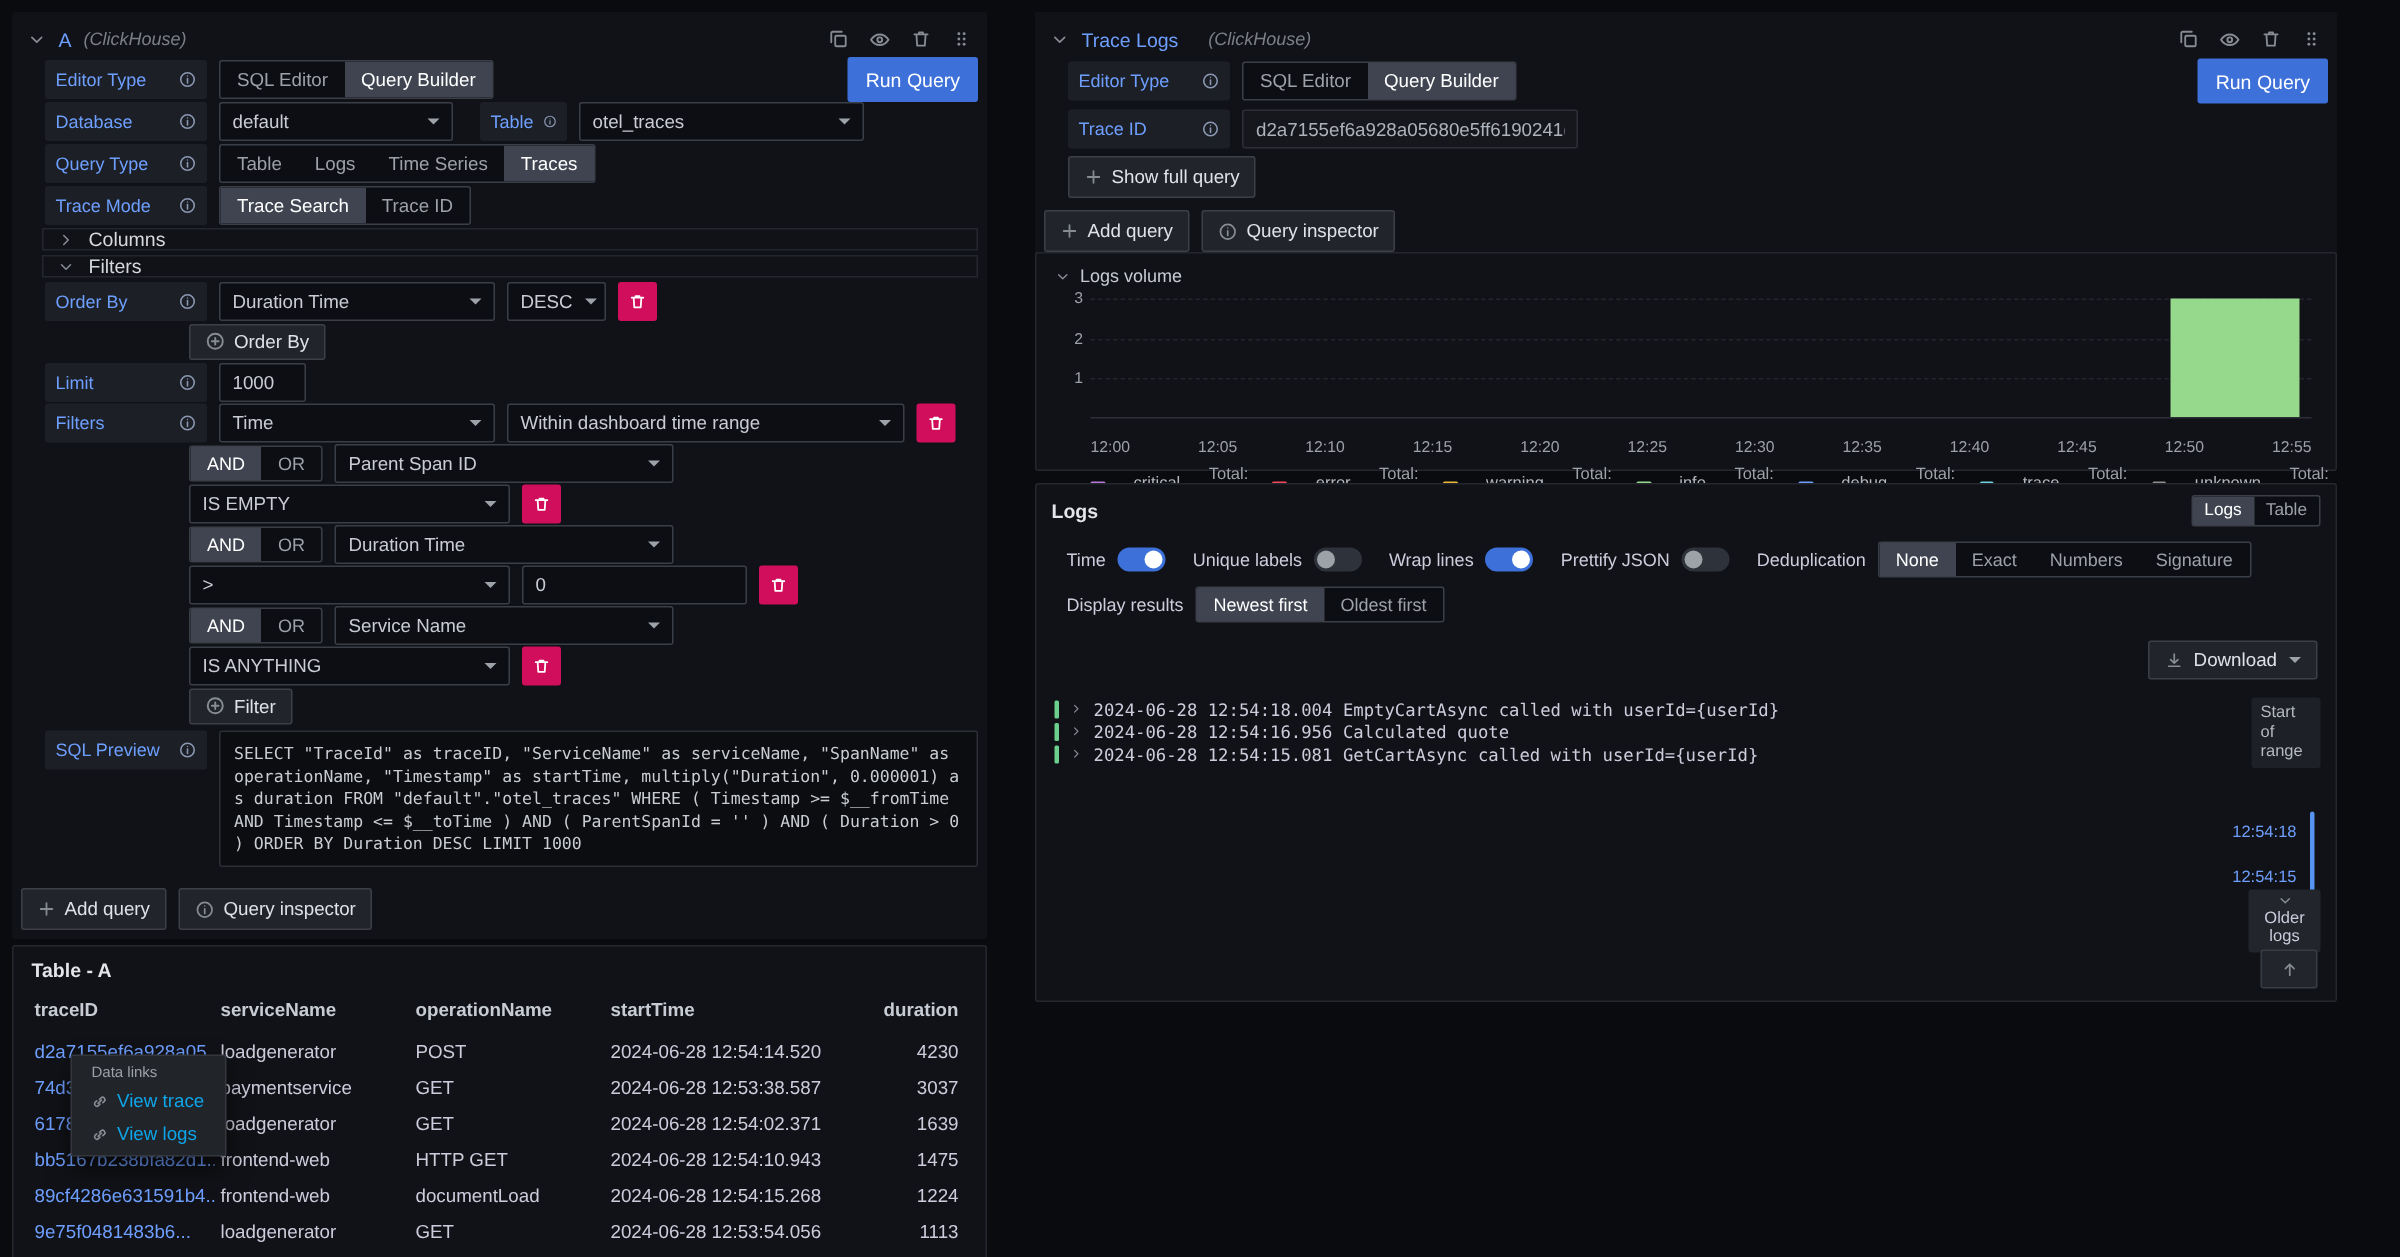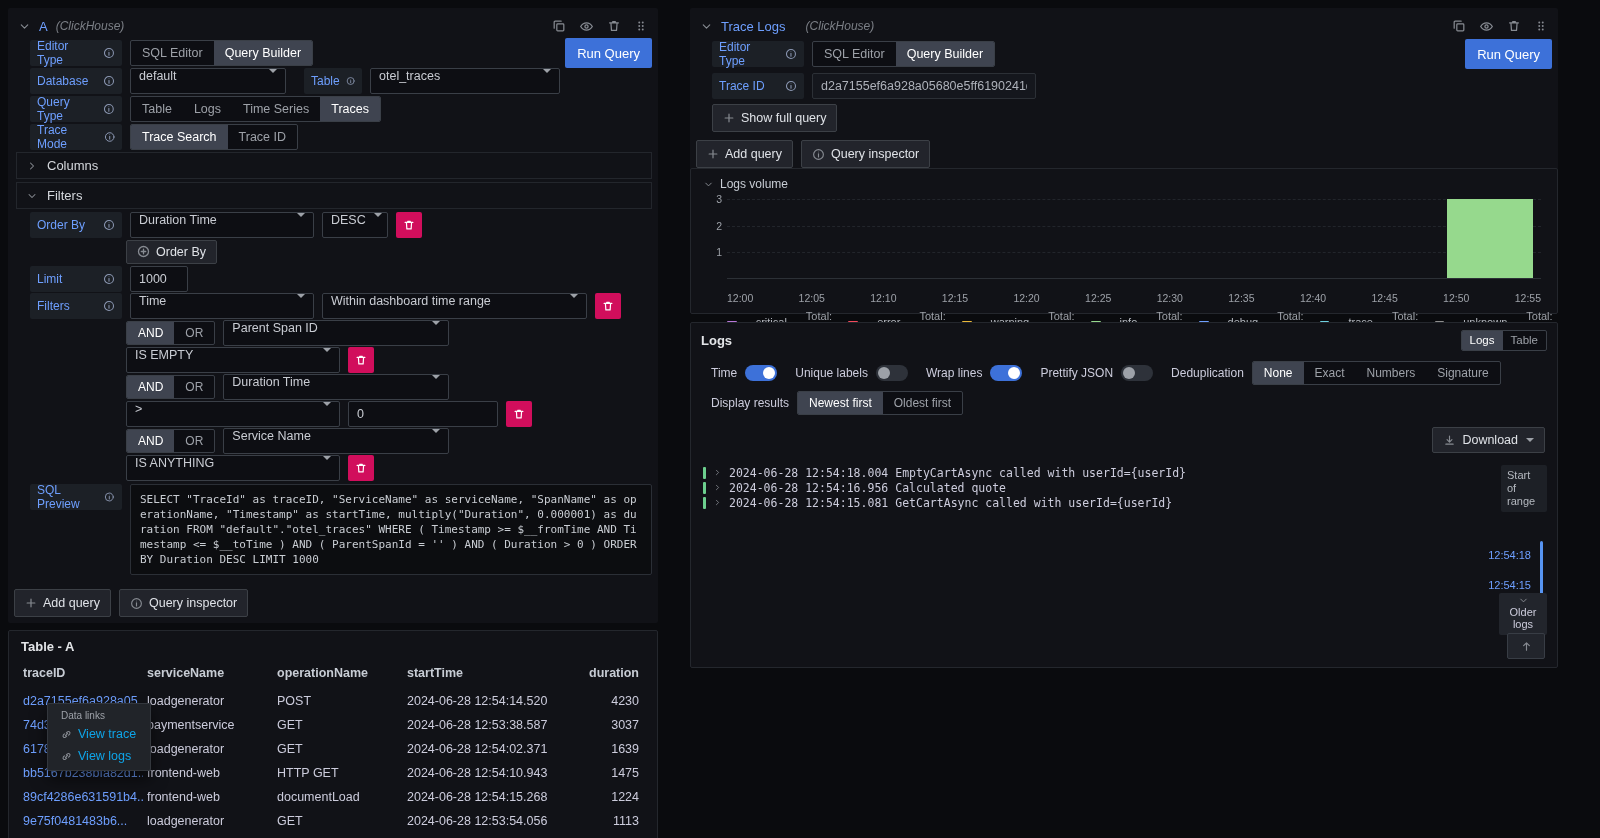--- a/index.html
+++ b/index.html
@@ -18,43 +18,43 @@
   .qblock{background:var(--surface);padding:6px;border-radius:2px}
   .qhead{display:flex;align-items:center;gap:8px;height:24px;margin-bottom:2px;padding:0 4px}
   .refid{color:var(--blue);font-size:13px;font-weight:500}
   .ds{color:var(--faint);font-size:12px;font-style:italic}
   .head-icons{margin-left:auto;display:flex;gap:13px;align-items:center}
   .head-icons svg{cursor:pointer}
   .erow{display:flex;align-items:center;gap:8px;height:26px;margin:0 0 2px 16px}
   .chip{height:26px;background:var(--chip-bg);color:var(--blue);font-size:12px;font-weight:500;
         display:inline-flex;align-items:center;justify-content:space-between;gap:6px;
         padding:0 7px;border-radius:2px;flex-shrink:0}
-  .w96{width:92px}.w58{width:58px}
+  .w96{width:108px}.w58{width:58px}
   .seg{display:inline-flex;align-items:stretch;background:var(--input-bg);
        border:1px solid var(--input-border);border-radius:2px;height:26px;overflow:hidden}
   .seg .opt{display:flex;align-items:center;padding:0 11px;font-size:12.5px;color:var(--dim);cursor:pointer;white-space:nowrap}
   .seg .opt.sel{background:var(--sel);color:#fff}
   .seg.mini{height:21px}.seg.mini .opt{padding:0 8px;font-size:11.5px}
   .seg.small{height:24px}.seg.small .opt{font-size:12px}
   .select{height:26px;background:var(--input-bg);border:1px solid var(--input-border);border-radius:2px;
-          display:inline-flex;justify-content:space-between;padding:0 8px;
+          display:inline-flex;align-items:center;justify-content:space-between;padding:0 8px;
           font-size:12.5px;color:#c9ccd3;flex-shrink:0;cursor:pointer;white-space:nowrap;overflow:hidden}
   .caret{width:0;height:0;border-left:4px solid transparent;border-right:4px solid transparent;
          border-top:4px solid var(--dim);margin-left:8px;flex-shrink:0}
   .tinput{height:26px;background:var(--input-bg);border:1px solid var(--input-border);border-radius:2px;
           color:#c9ccd3;font-size:12.5px;padding:0 8px;font-family:inherit;outline:none}
   .btn-primary{height:30px;background:var(--accent);color:#fff;border:none;border-radius:2px;
           font-size:13px;font-weight:500;padding:0 12px;font-family:inherit;cursor:pointer;margin-left:auto}
   .btn-secondary{height:28px;background:#22242b;color:#dfe2e7;border:1px solid #3c4046;border-radius:2px;
           font-size:12.5px;padding:0 10px;display:inline-flex;align-items:center;gap:6px;
           font-family:inherit;cursor:pointer;white-space:nowrap}
   .btn-danger{width:26px;height:26px;background:var(--danger);border:none;border-radius:2px;
           display:inline-flex;align-items:center;justify-content:center;cursor:pointer;flex-shrink:0}
-  .collapse-bar{height:27px;border:1px solid #23262c;display:flex;align-items:center;gap:9px;
-          padding:0 9px;margin:0 0 3px 2px;color:#d5d8dd;font-size:13px;font-weight:500;cursor:pointer}
+  .collapse-bar{height:15px;border:1px solid #23262c;display:flex;align-items:center;gap:9px;
+          padding:0 9px;margin:0 0 3px 14px;color:#d5d8dd;font-size:13px;font-weight:500;cursor:pointer}
   .frow{display:flex;align-items:center;gap:8px;height:25px;margin:0 0 2px 16px}
   .ind{margin-left:112px}
   .sqlrow{display:flex;align-items:flex-start;gap:8px;margin:4px 0 0 16px}
   .sql{flex:1;background:#0c0d10;border:1px solid #2b2f36;border-radius:2px;margin:0;padding:7px 9px;
        font-family:"DejaVu Sans Mono",monospace;font-size:11px;line-height:15px;color:#c9cdd3;
        white-space:pre-wrap;word-break:break-all}
   .actions{display:flex;gap:8px;margin:14px 0 0 0}
   .panel{background:var(--surface);border:1px solid var(--panel-border);border-radius:2px}
   .table-panel{position:absolute;top:622px;left:0;width:650px;height:212px;overflow:hidden;padding:6px 10px}
   .ptitle{font-size:13px;font-weight:600;color:#e3e5e8;margin:2px 0 8px 2px}
@@ -359,20 +359,29 @@
           <span>IS ANYTHING</span>
             <span class="caret"></span>
         </div>
         <button class="btn-danger">
           <svg class="ico-w" width="12" height="12" viewBox="0 0 14 14">
               <path d="M2.5 4h9M5.5 4V2.8h3V4M4 4l.5 7.5h5L10 4"></path>
             </svg>
         </button>
       </div>
 
+      <div class="frow ind">
+        <button class="btn-secondary" style="height:24px">
+          <svg class="ico" width="13" height="13" viewBox="0 0 14 14">
+              <circle cx="7" cy="7" r="5.4"></circle>
+              <path d="M7 4.6v4.8M4.6 7h4.8"></path>
+            </svg>
+          <span>Filter</span>
+        </button>
+      </div>
     </div>
 
     <div class="sqlrow">
       <div class="chip w96">
         <span>SQL Preview</span>
         <svg class="ico ico-blue" width="12" height="12" viewBox="0 0 16 16">
             <circle cx="8" cy="8" r="6"></circle>
             <path d="M8 7.2V11"></path>
             <circle cx="8" cy="4.9" r=".6" fill="#8b97b2" stroke="none"></circle>
           </svg>

